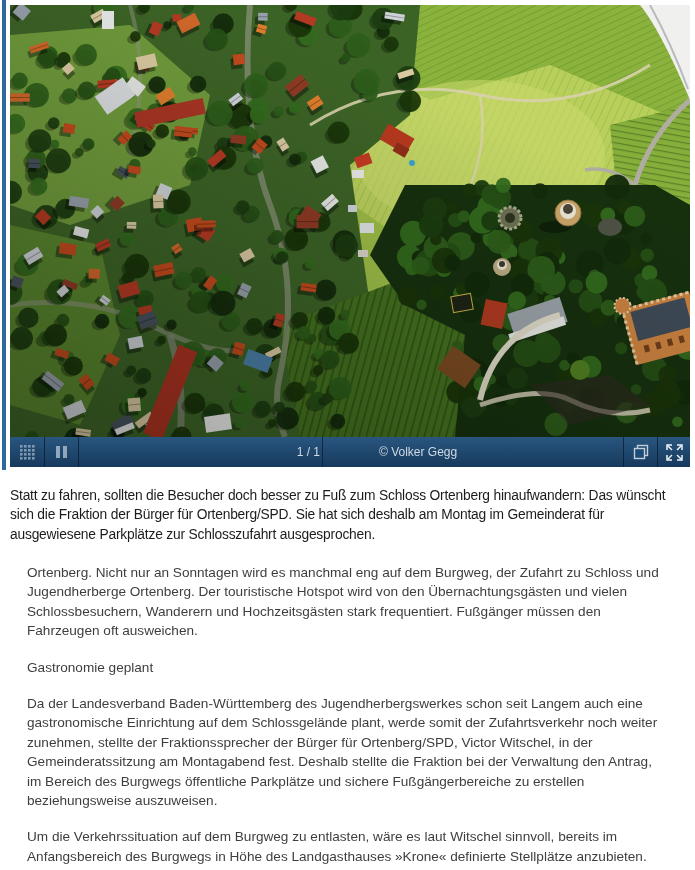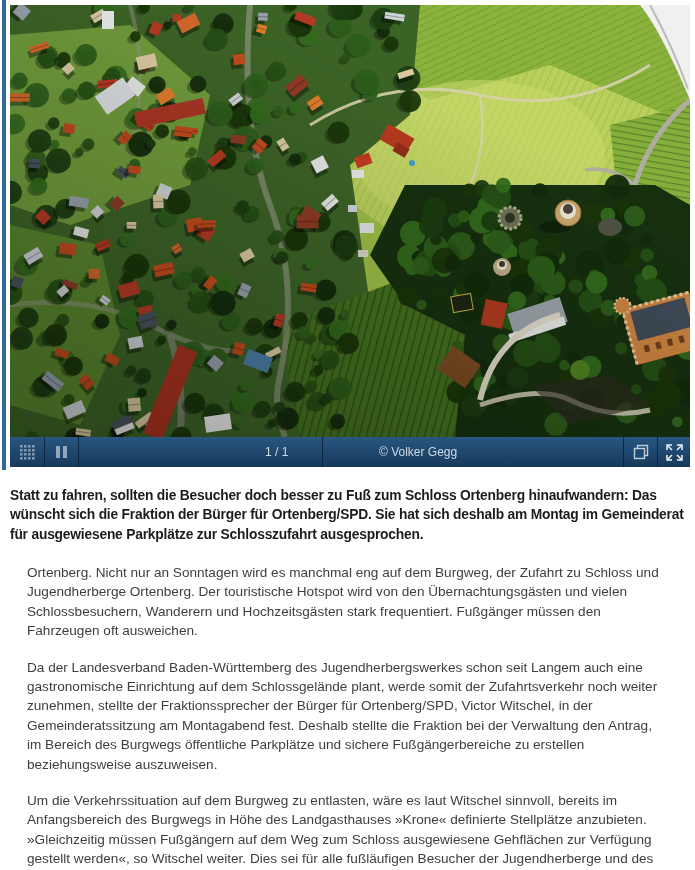--- a/index.html
+++ b/index.html
@@ -16,28 +16,28 @@
     background:linear-gradient(#29567f,#16395c);
     color:#cfdae4;font-size:12px;
   }
   .tb-btn{position:absolute;top:0;height:30px;display:flex;align-items:center;justify-content:center;cursor:pointer;box-sizing:border-box;}
   .tb-sep{border-left:1px solid rgba(8,30,52,.8);}
   .tb-sep-r{border-right:1px solid rgba(8,30,52,.8);}
   .tb-grid{left:0;width:35px;}
   .tb-pause{left:35px;width:34px;}
   .tb-copy{left:613px;width:34px;}
   .tb-fs{left:647px;width:33px;}
-  .tb-counter{position:absolute;left:255px;width:55px;top:0;line-height:30px;text-align:left;}
+  .tb-counter{position:absolute;left:255px;width:55px;top:0;line-height:30px;text-align:right;}
   .tb-credit{position:absolute;left:321px;top:0;line-height:30px;margin-left:48px;}
   .tb-sepline{position:absolute;left:312px;top:0;height:30px;border-left:1px solid rgba(8,30,52,.8);}
   .pause-bars{display:flex;gap:3px;opacity:.8;}
   .pause-bars i{display:block;width:4px;height:12px;background:#aebfce;}
   .article{position:absolute;left:10px;top:486px;width:677px;}
   .intro{
-    margin:0 0 19px 0;font-size:13.8px;line-height:19.3px;font-weight:bold;
+    margin:0 0 19px 0;font-size:13.8px;line-height:19.3px;font-weight:normal;
     color:#1c1c1c;letter-spacing:-0.2px;
   }
   .body-copy{font-size:13.6px;line-height:19.4px;color:#3e3e3e;}
   .body-copy p{margin:17px;}
 </style>
 </head>
 <body>
 
 <div class="accent-stripe"></div>
 
@@ -883,16 +883,17 @@
         </g>
       </svg>
     </div>
   </div>
 </div>
 
 <div class="article">
   <p class="intro">Statt zu fahren, sollten die Besucher doch besser zu Fuß zum Schloss Ortenberg hinaufwandern: Das wünscht sich die Fraktion der Bürger für Ortenberg/SPD. Sie hat sich deshalb am Montag im Gemeinderat für ausgewiesene Parkplätze zur Schlosszufahrt ausgesprochen.</p>
   <div class="body-copy">
       <p>Ortenberg. Nicht nur an Sonntagen wird es manchmal eng auf dem Burgweg, der Zufahrt zu Schloss und Jugendherberge Ortenberg. Der touristische Hotspot wird von den Übernachtungsgästen und vielen Schlossbesuchern, Wanderern und Hochzeitsgästen stark frequentiert. Fußgänger müssen den Fahrzeugen oft ausweichen.</p>
+      <p>Gastronomie geplant</p>
       <p>Da der Landesverband Baden-Württemberg des Jugendherbergswerkes schon seit Langem auch eine gastronomische Einrichtung auf dem Schlossgelände plant, werde somit der Zufahrtsverkehr noch weiter zunehmen, stellte der Fraktionssprecher der Bürger für Ortenberg/SPD, Victor Witschel, in der Gemeinderatssitzung am Montagabend fest. Deshalb stellte die Fraktion bei der Verwaltung den Antrag, im Bereich des Burgwegs öffentliche Parkplätze und sichere Fußgängerbereiche zu erstellen beziehungsweise auszuweisen.</p>
       <p>Um die Verkehrssituation auf dem Burgweg zu entlasten, wäre es laut Witschel sinnvoll, bereits im Anfangsbereich des Burgwegs in Höhe des Landgasthauses »Krone« definierte Stellplätze anzubieten. »Gleichzeitig müssen Fußgängern auf dem Weg zum Schloss ausgewiesene Gehflächen zur Verfügung gestellt werden«, so Witschel weiter. Dies sei für alle fußläufigen Besucher der Jugendherberge und des Schlosses von Bedeutung und sollte auch Autofahrer animieren, den Weg zum Schloss zu erwandern.</p>
     </div>
 </div>
 
 </body></html>

